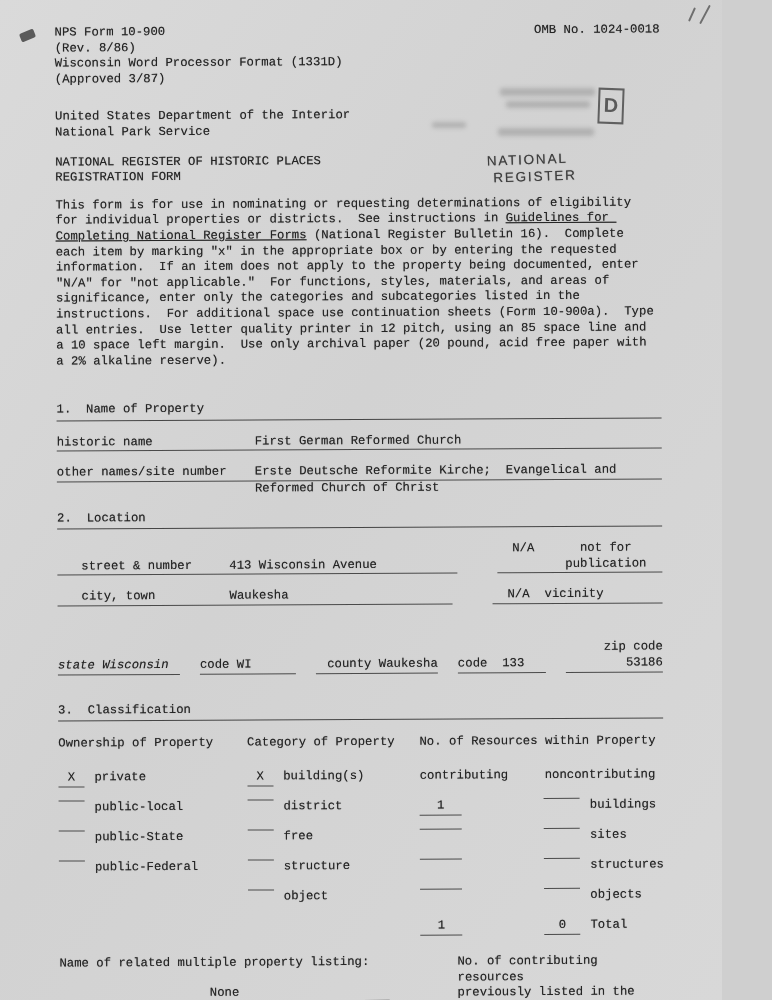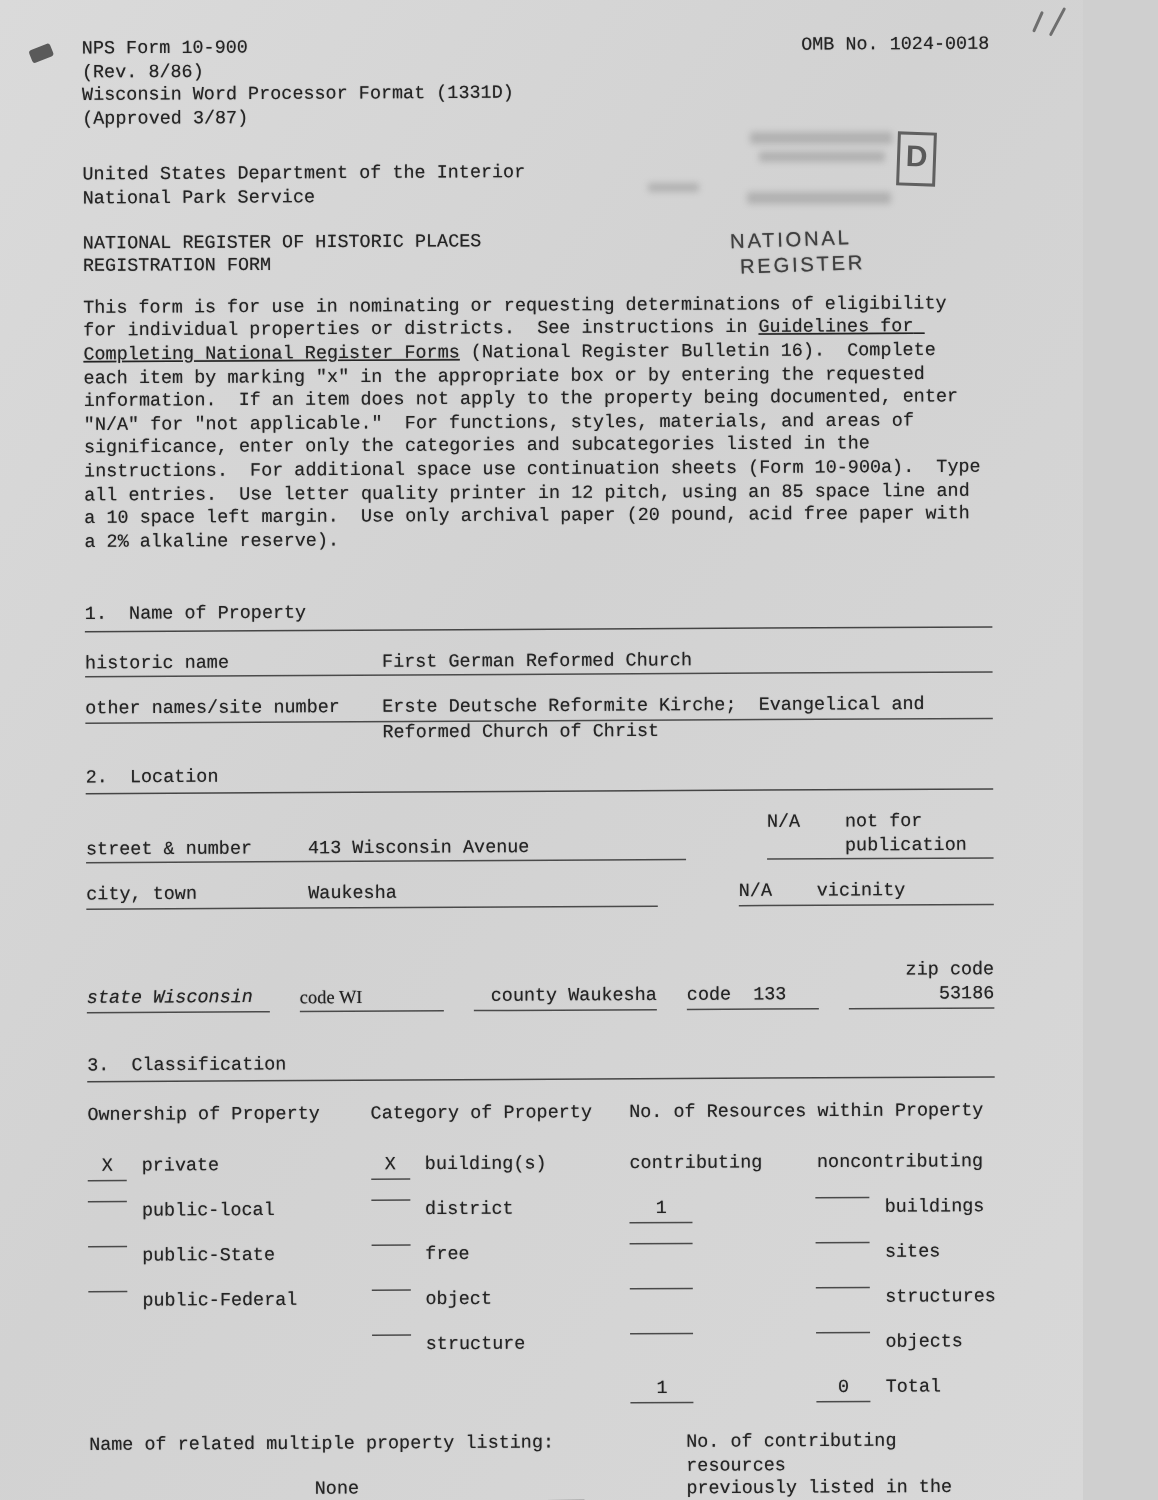--- a/index.html
+++ b/index.html
@@ -34,28 +34,28 @@
   
   .sec-head { margin-top:0; border-bottom:1.5px solid #454545; padding-bottom:2px; }
   .mt-sec1 { margin-top:33px; }
   .mt-sec2 { margin-top:13px; }
   .mt-sec3 { margin-top:28px; }
   .frow { display:flex; align-items:flex-end; }
   .mt14 { margin-top:14px; }
   .mt16 { margin-top:16px; }
   .fullu { border-bottom:1.3px solid #4a4a4a; width:100%; display:flex; }
   .w198 { width:198px; flex:0 0 198px; }
-  .w148 { width:148px; flex:0 0 148px; }
+  .w148 { width:148px; flex:0 0 148px;margin-left:24px; }
   .contline { margin-left:198px; }
   .lcell { display:flex; width:400px; border-bottom:1.3px solid #4a4a4a; }
-  .rcell { display:flex; flex:1; margin-left:54px; border-bottom:1.3px solid #4a4a4a; }
+  .rcell { display:flex; flex:1; margin-left:40px; border-bottom:1.3px solid #4a4a4a;text-align:center; }
   .rcell.short { flex:0 0 170px; }
   .na { width:52px; flex:0 0 52px; }
   .staterow span { border-bottom:1.3px solid #4a4a4a; margin-right:20px; }
-  .s1 { width:122px;font-style:italic; } .s2 { width:96px;font-family:Liberation Serif, serif; } .s3 { width:122px;text-align:right; } .s4 { width:88px;margin-top:36px; }
+  .s1 { width:122px;font-style:italic; } .s2 { width:96px; } .s3 { width:122px;text-align:right; } .s4 { width:88px;margin-top:36px; }
   .s5 { flex:1; margin-right:0 !important;text-align:right; }
 
   
   .classgrid { display:flex; margin-top:15px; }
   .c1 { width:208px; } .c2 { width:190px; } .c3 { flex:1; }
   .chead { height:34px; }
   .crow { height:30px; display:flex; align-items:flex-start; }
   .mark { width:26px; flex:0 0 26px; text-align:center; border-bottom:1.3px solid #4a4a4a; }
   .clabel { margin-left:10px; }
   .subc { width:125px; flex:0 0 125px; }
@@ -207,26 +207,26 @@
           </div>
         <div class="crow">
             <span class="mark" data-bind="section3.category.1.mark"></span>
             <span class="clabel" data-bind="section3.category.1.label">district</span>
           </div>
         <div class="crow">
             <span class="mark" data-bind="section3.category.2.mark"></span>
             <span class="clabel" data-bind="section3.category.2.label">free</span>
           </div>
         <div class="crow">
+            <span class="mark" data-bind="section3.category.3.mark"></span>
+            <span class="clabel" data-bind="section3.category.3.label">structure</span>
+          </div>
+        <div class="crow">
             <span class="mark" data-bind="section3.category.4.mark"></span>
             <span class="clabel" data-bind="section3.category.4.label">object</span>
-          </div>
-        <div class="crow">
-            <span class="mark" data-bind="section3.category.3.mark"></span>
-            <span class="clabel" data-bind="section3.category.3.label">structure</span>
           </div>
       </div>
 
       <div class="c3">
         <div class="chead" data-bind="section3.col3_header">No. of Resources within Property</div>
         <div class="crow">
             <span class="subc" data-bind="section3.contributing_header">contributing</span>
             <span data-bind="section3.noncontributing_header">noncontributing</span>
           </div>
         <div class="crow">

